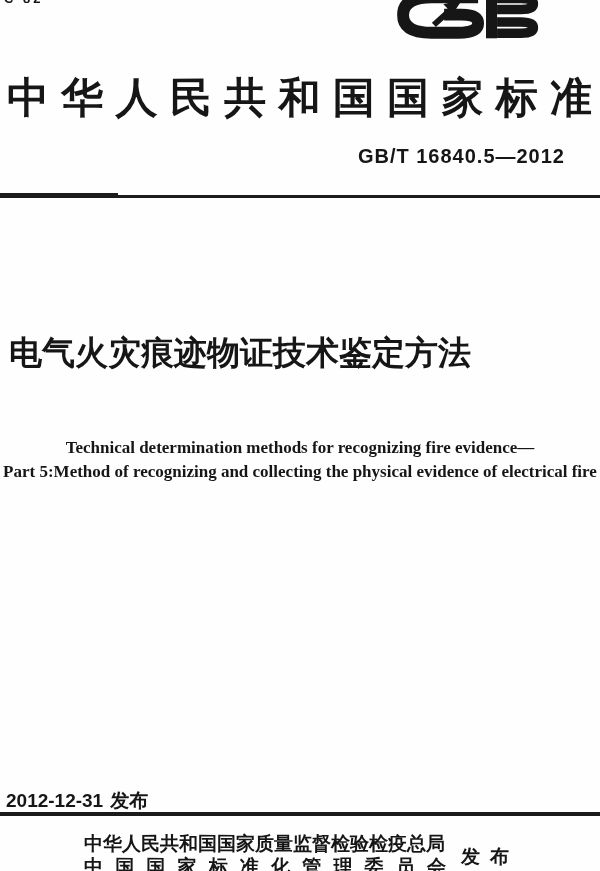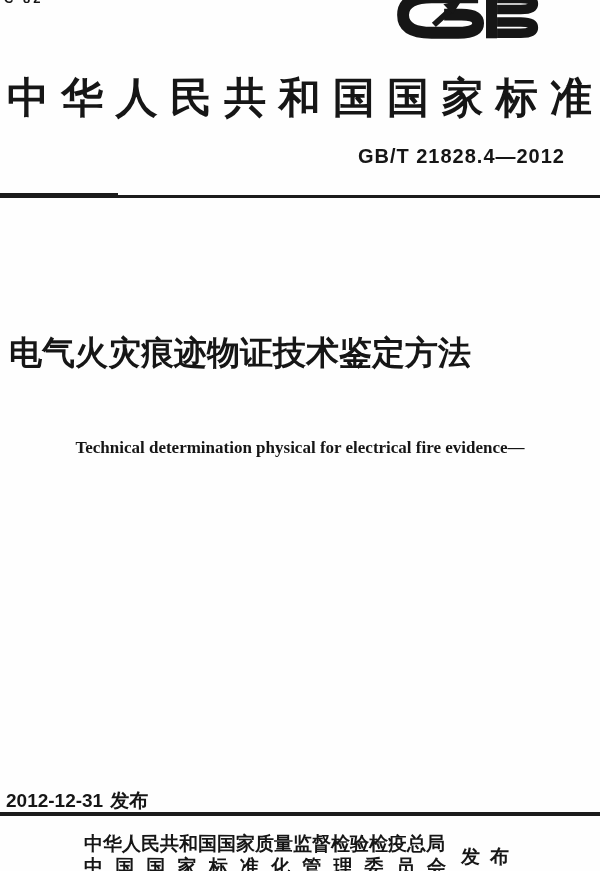--- a/index.html
+++ b/index.html
@@ -82,31 +82,32 @@
       <span>民</span>
       <span>共</span>
       <span>和</span>
       <span>国</span>
       <span>国</span>
       <span>家</span>
       <span>标</span>
       <span>准</span>
     </h1>
 
-  <div class="std-number">GB/T 21828.4—2012</div>
+  <div class="std-number">GB/T 16840.5—2012</div>
 
   <div class="rule-top"></div>
   <div class="rule-top-thick"></div>
 
   <div class="title-zh">
     <div class="t1">电气火灾痕迹物证技术鉴定方法</div>
   </div>
 
   <div class="title-en">
-    <div>Technical determination physical for electrical fire evidence—</div>
+    <div>Technical determination methods for recognizing fire evidence—</div>
+    <div>Part 5:Method of recognizing and collecting the physical evidence of electrical fire</div>
   </div>
 
   <div class="dates">
     <div class="date-left">
       <span>2012-12-31</span><span class="cjk">发布</span>
     </div>
   </div>
 
   <div class="rule-bottom"></div>
 

